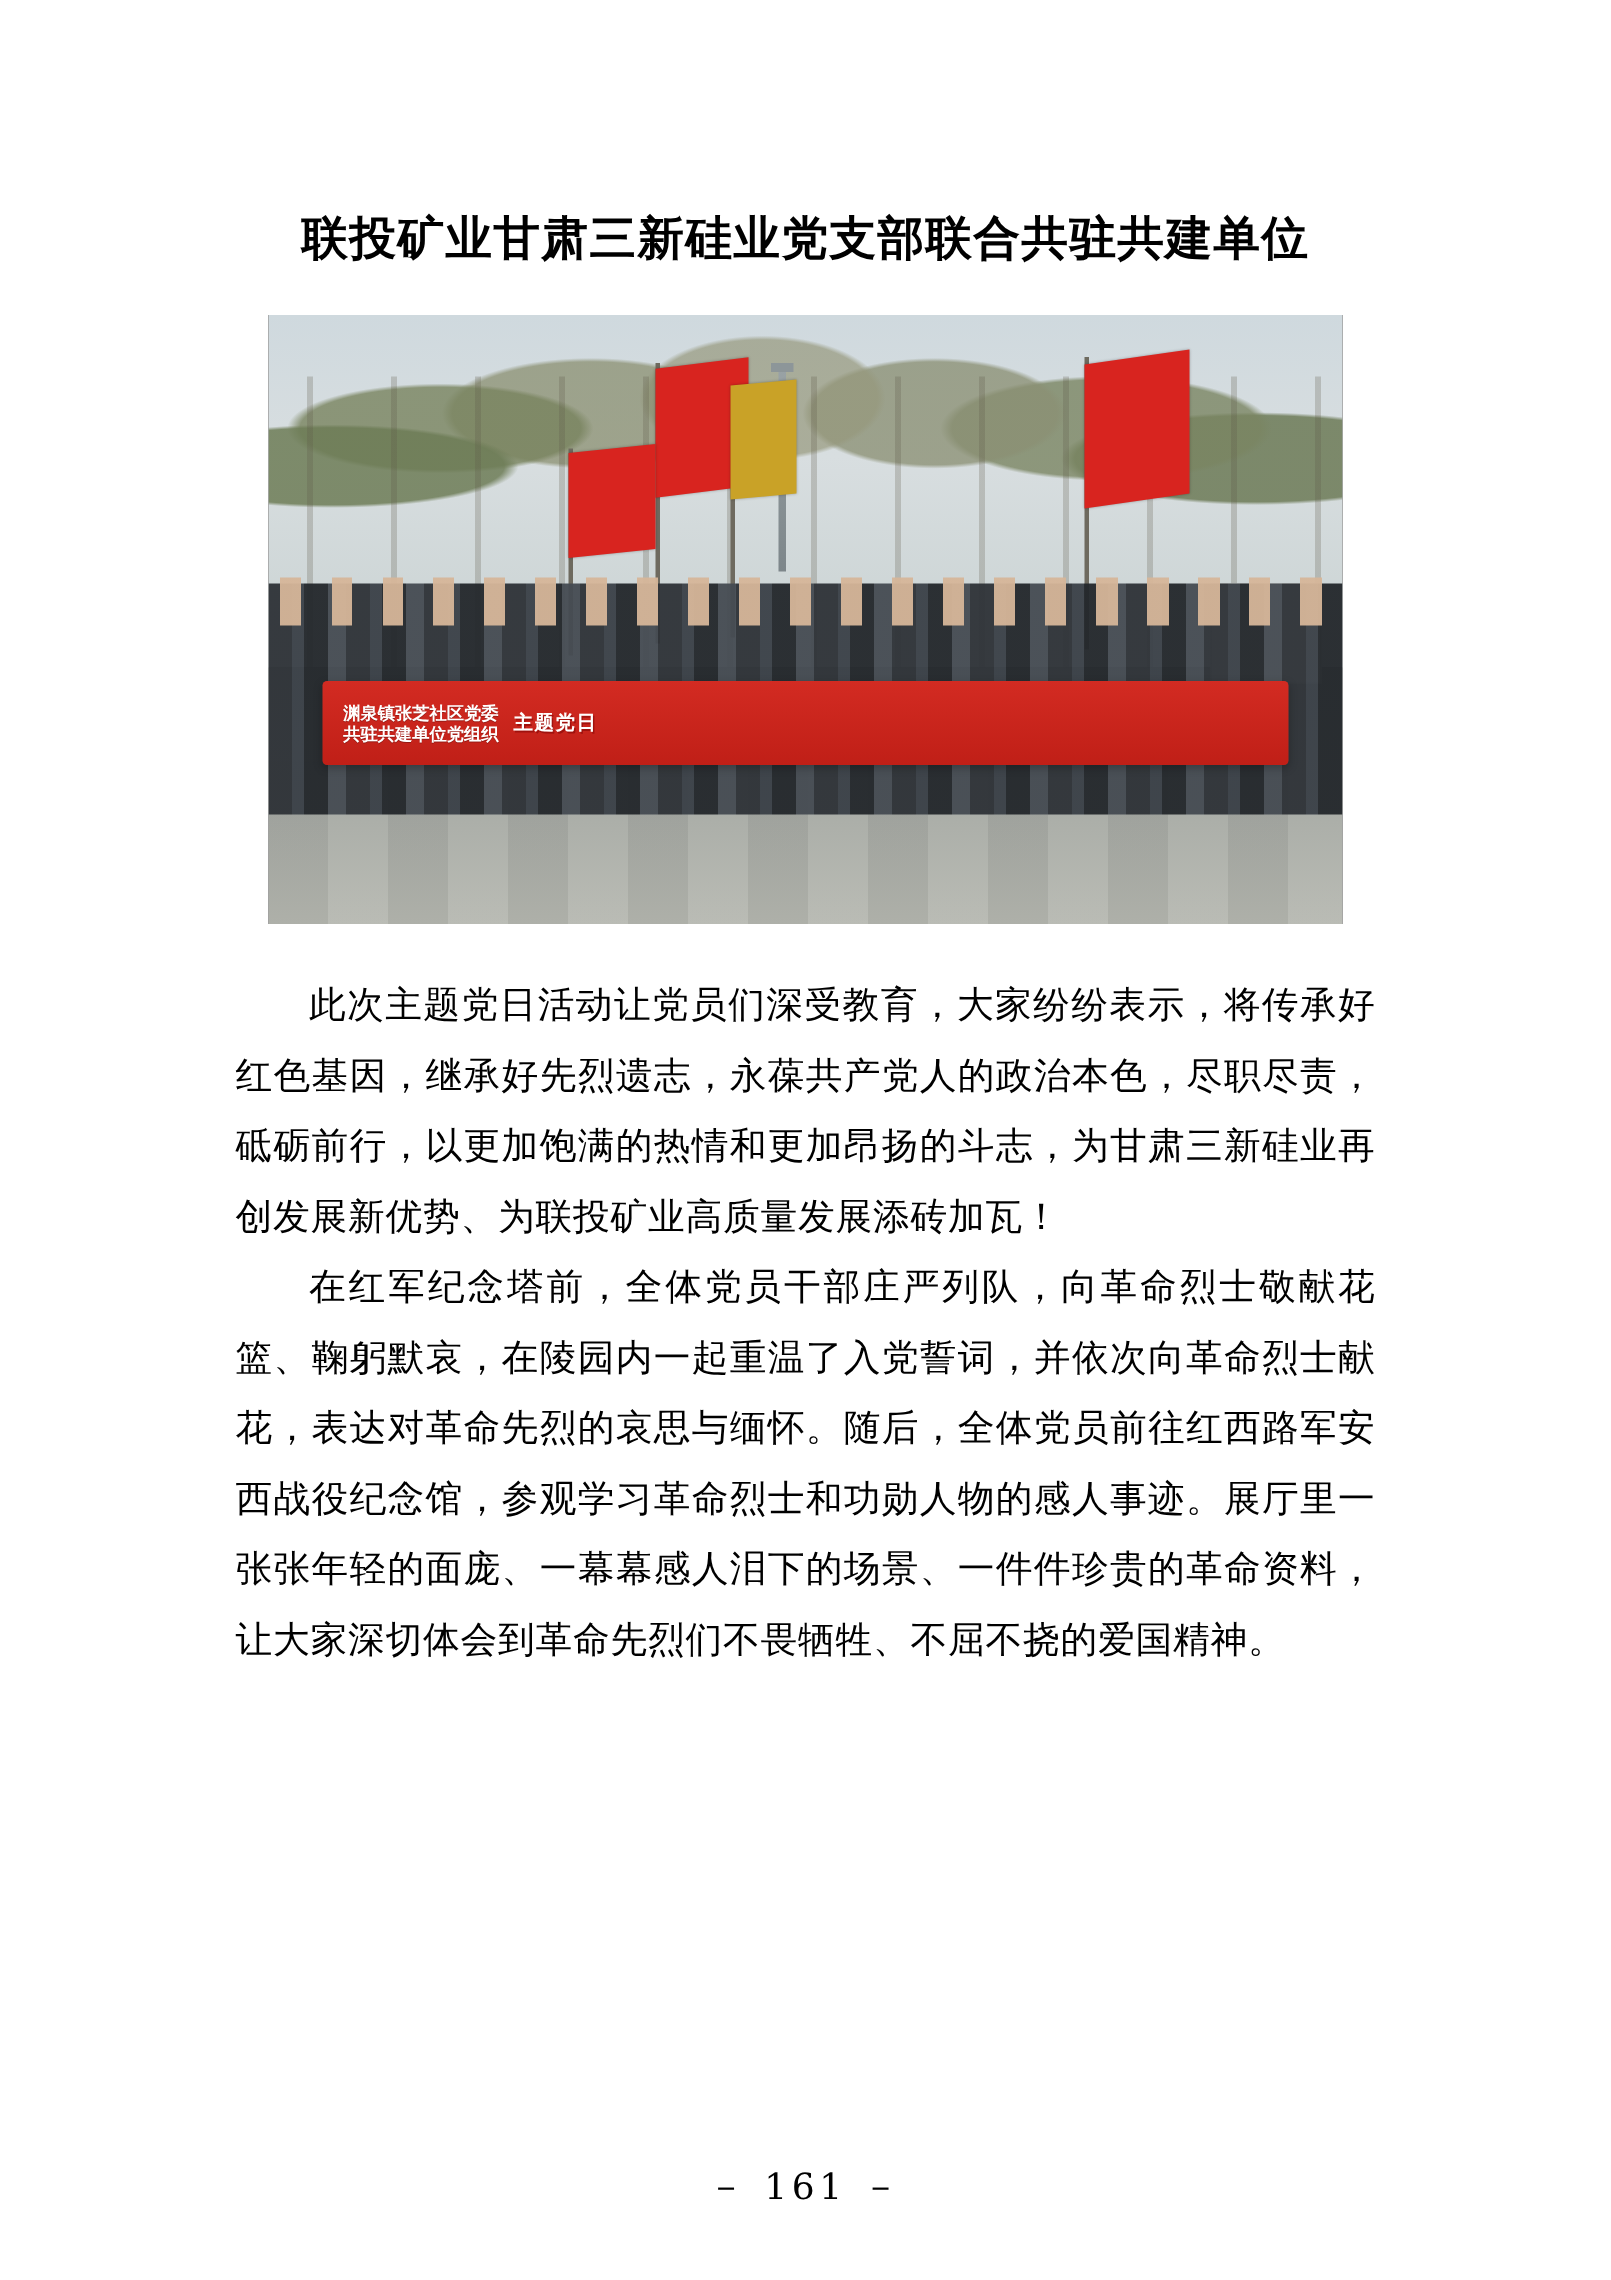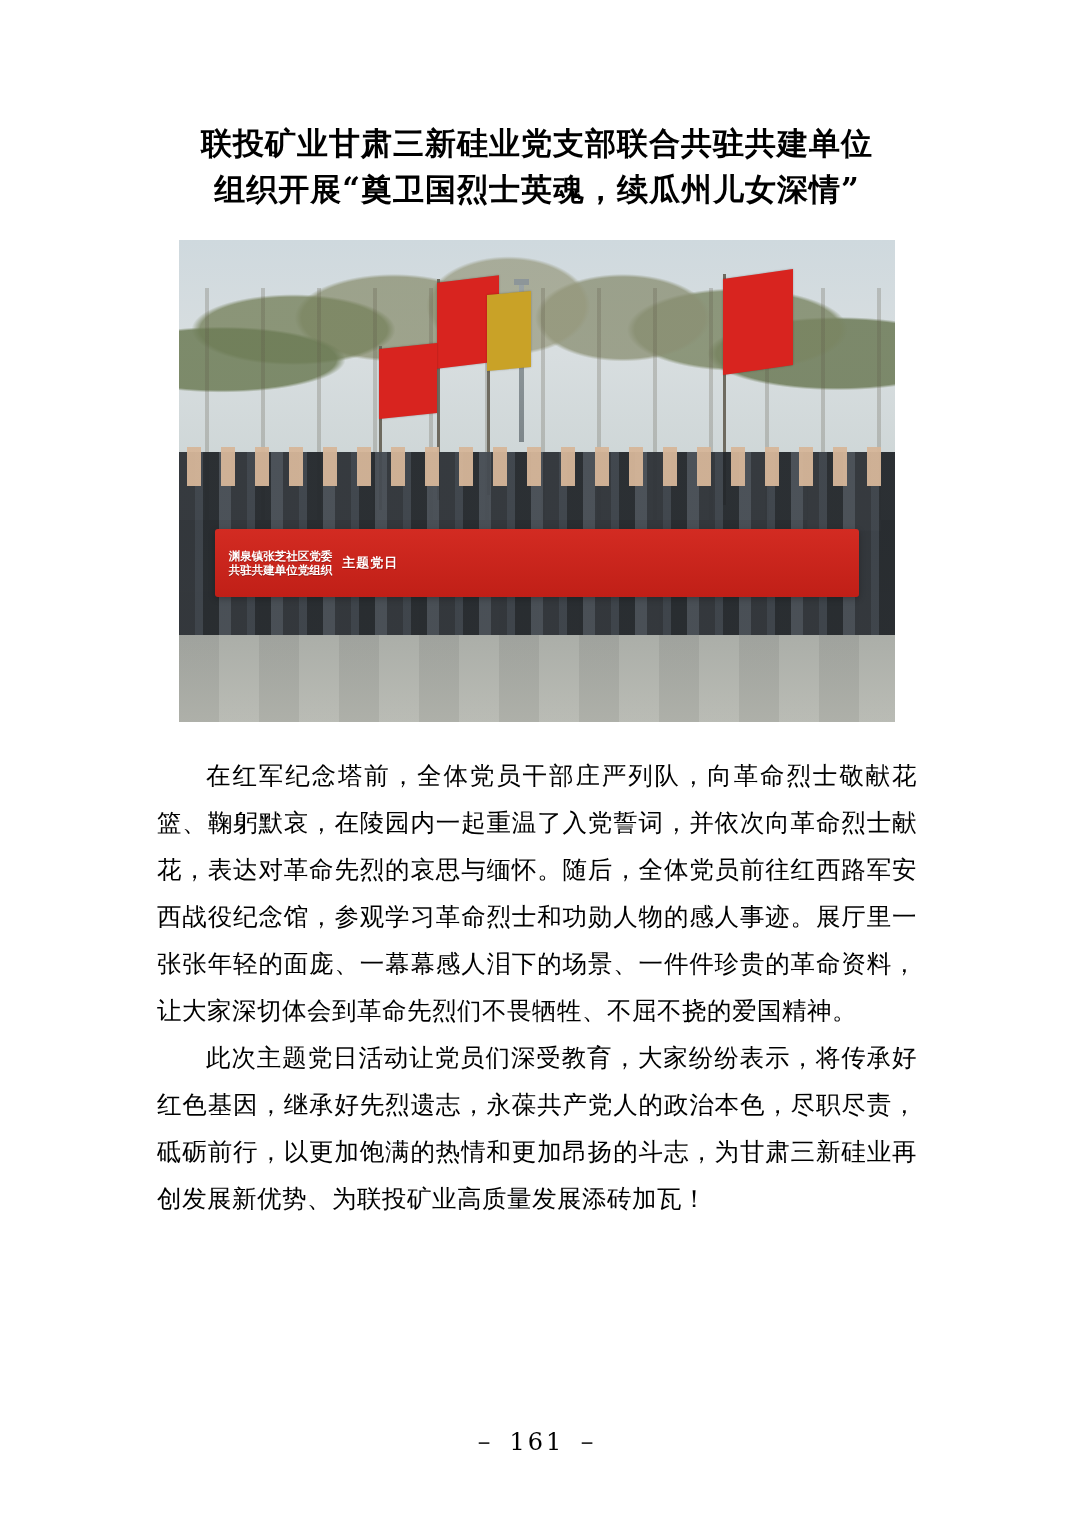--- a/index.html
+++ b/index.html
@@ -16,38 +16,38 @@
     overflow: hidden;
   }
   .page {
     width: 1074px;
     height: 1520px;
     box-sizing: border-box;
     padding: 0;
     position: relative;
   }
   .title-block {
-    margin: 0 auto;
+    margin: 16px auto;
     padding-top: 120px;
     width: 760px;
     text-align: center;
   }
   .title-line {
     font-family: "DejaVu Serif", "Liberation Serif", serif;
     font-weight: bold;
     font-size: 31px;
     line-height: 46px;
     letter-spacing: 1px;
     color: #000;
     white-space: nowrap;
   }
   .photo-wrap {
     margin: 28px auto 0 auto;
     width: 716px;
-    height: 482px;
+    height: 406px;
     position: relative;
     overflow: hidden;
     background: #404040;
     text-align: right;
   }
   
   .sky {
     position: absolute; left:0; top:0; width:100%; height:58%;
     background: linear-gradient(180deg,#cfd9de 0%, #d8dee0 40%, #c9d2d2 100%);
   }
@@ -175,21 +175,20 @@
     letter-spacing: 3px;
   }
 </style>
 </head>
 <body>
 
 <div class="page">
 
   <div class="title-block">
     <div class="title-line">联投矿业甘肃三新硅业党支部联合共驻共建单位</div>
-    <div class="title-line">组织开展“奠卫国烈士英魂，续瓜州儿女深情”</div>
   </div>
 
   <div class="photo-wrap">
     <div class="sky"></div>
     <div class="treeline"></div>
     <div class="trunks"></div>
     <div class="tower"></div>
     <div class="ground"></div>
     <div class="booth"></div>
 
@@ -207,19 +206,19 @@
     <div class="heads"></div>
 
     <div class="banner">
       <div class="banner-left">渊泉镇张芝社区党委
 共驻共建单位党组织</div>
       <div class="banner-right">主题党日</div>
     </div>
   </div>
 
   <div class="body-text">
+    <p class="para">此次主题党日活动让党员们深受教育，大家纷纷表示，将传承好红色基因，继承好先烈遗志，永葆共产党人的政治本色，尽职尽责，砥砺前行，以更加饱满的热情和更加昂扬的斗志，为甘肃三新硅业再创发展新优势、为联投矿业高质量发展添砖加瓦！</p>
     <p class="para">在红军纪念塔前，全体党员干部庄严列队，向革命烈士敬献花篮、鞠躬默哀，在陵园内一起重温了入党誓词，并依次向革命烈士献花，表达对革命先烈的哀思与缅怀。随后，全体党员前往红西路军安西战役纪念馆，参观学习革命烈士和功勋人物的感人事迹。展厅里一张张年轻的面庞、一幕幕感人泪下的场景、一件件珍贵的革命资料，让大家深切体会到革命先烈们不畏牺牲、不屈不挠的爱国精神。</p>
-    <p class="para">此次主题党日活动让党员们深受教育，大家纷纷表示，将传承好红色基因，继承好先烈遗志，永葆共产党人的政治本色，尽职尽责，砥砺前行，以更加饱满的热情和更加昂扬的斗志，为甘肃三新硅业再创发展新优势、为联投矿业高质量发展添砖加瓦！</p>
   </div>
 
   <div class="page-number">－ 161 －</div>
 
 </div>
 
 </body></html>

